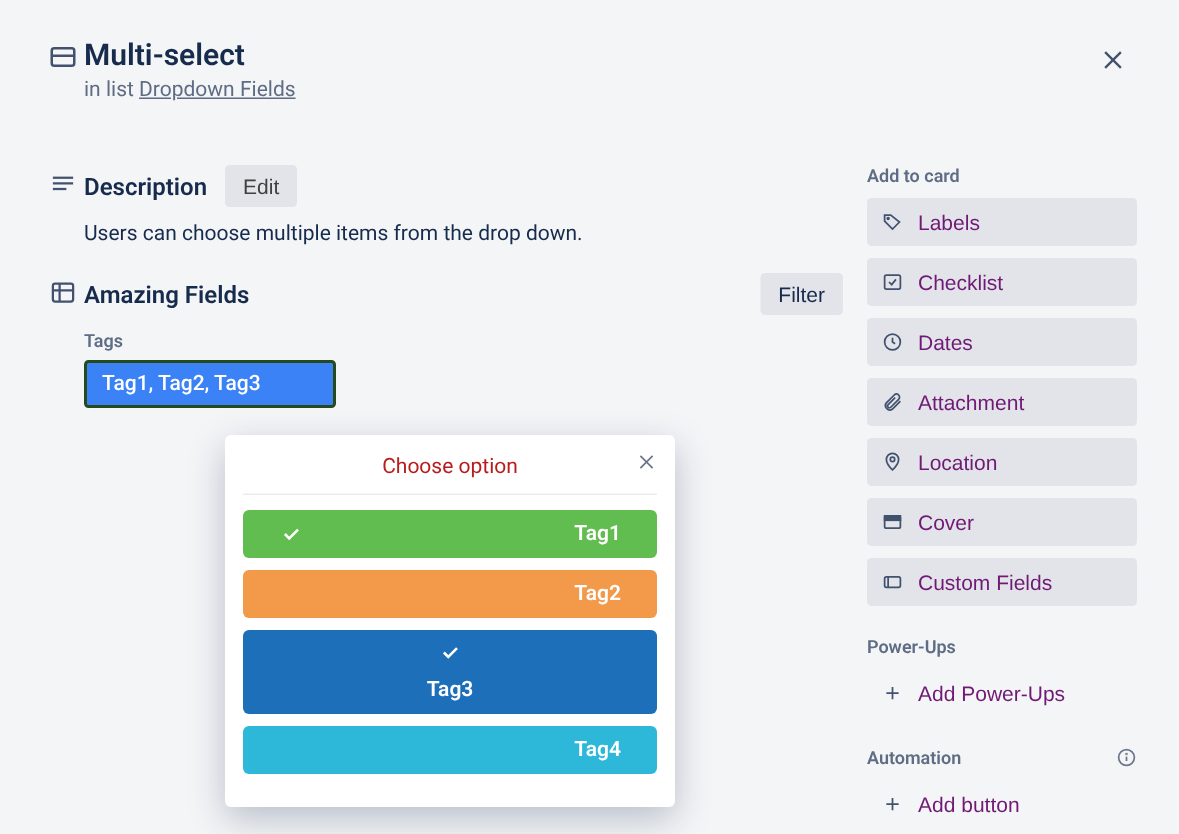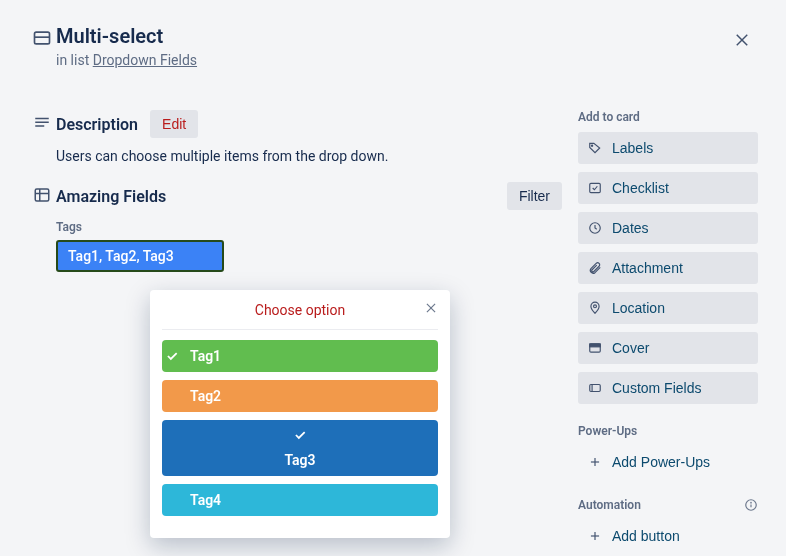--- a/index.html
+++ b/index.html
@@ -98,21 +98,21 @@
     .section-title {
       font-size: 16px;
       font-weight: 600;
       color: #172b4d;
     }
     .edit-btn {
       background: #e2e4e9;
       border: none;
       padding: 6px 12px;
       font-size: 14px;
-      color: #b91c1c;
+      color: #404040;
       border-radius: 3px;
       cursor: pointer;
     }
     .filter-btn {
       background: #e2e4e9;
       border: none;
       padding: 6px 12px;
       font-size: 14px;
       color: #172b4d;
       border-radius: 3px;
@@ -155,21 +155,21 @@
     }
     .side-btn {
       display: flex;
       align-items: center;
       gap: 10px;
       background: #e2e4e9;
       border: none;
       width: 100%;
       padding: 8px 10px;
       font-size: 14px;
-      color: #0c4a6e;
+      color: #701a75;
       text-align: left;
       border-radius: 3px;
       margin-bottom: 8px;
       cursor: pointer;
     }
     .side-btn svg { color: #42526e; flex-shrink: 0; }
     .side-btn.plain {
       background: transparent;
     }
     .side-group { margin-bottom: 20px; }
@@ -198,27 +198,28 @@
       position: absolute;
       right: 0;
       top: 0;
       cursor: pointer;
       color: #6b778c;
     }
     .option {
       display: flex;
       align-items: center;
       gap: 10px;
-      padding: 8px 2px;
+      padding: 8px 24px;
       border-radius: 4px;
       color: #fff;
       font-size: 14px;
       font-weight: 600;
       margin-bottom: 8px;
       cursor: pointer;
+      justify-content: space-between;
     }
     .option .check {
       width: 16px;
       display: flex;
       justify-content: center;
     }
     .c-green  { background: #61bd4f; }
     .c-orange { background: #f2994a; }
     .c-blue   { background: #1e6fb9; flex-direction: column; }
     .c-cyan   { background: #2db7d9; }

